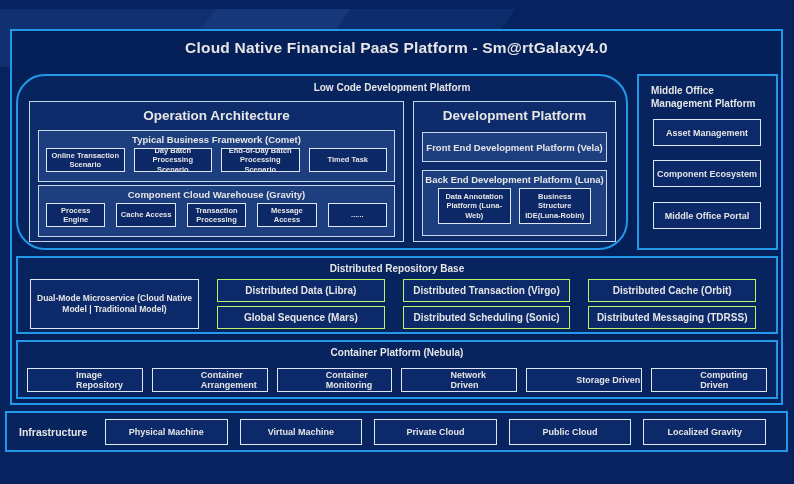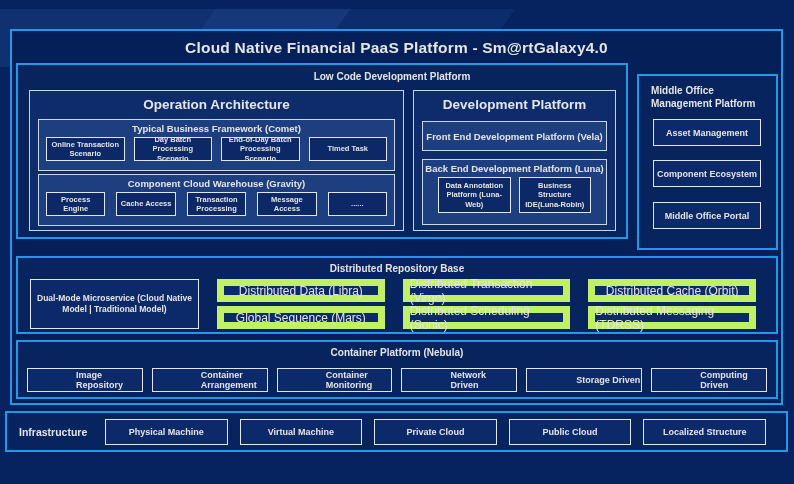--- a/index.html
+++ b/index.html
@@ -19,21 +19,21 @@
   .main-frame { position:absolute; left:10px; top:29px; width:773px; height:376px;
                 border:2px solid #2199e8; background:#051f58; }
 
   .page-title { position:absolute; left:10px; top:31px; width:773px; height:33px;
                 line-height:33px; text-align:center; font-size:15.5px; font-weight:bold;
                 letter-spacing:.2px; }
 
   .section { position:absolute; border:2px solid #2199e8; background:#07245f; }
 
   
-  .lowcode { left:16px; top:63px; width:612px; height:176px; }
+  .lowcode { left:16px; top:74px; width:612px; height:176px;border-radius:29px; }
   .lc-header { position:absolute; left:374px; top:6px; transform:translateX(-50%);
                font-size:10px; font-weight:bold; white-space:nowrap; }
   .panel { position:absolute; top:25px; height:141px; border:1px solid #c8d6ea; background:#0e2c6b; }
   .op-arch { left:11px; width:375px; }
   .dev-plat { left:395px; width:203px; }
   .panel-title { text-align:center; font-weight:bold; font-size:13.5px; padding-top:6px; }
 
   .subpanel { position:absolute; left:8px; right:8px; border:1px solid #c8d6ea; background:#1e3f7f; }
   .comet   { top:28px; height:52px; }
   .gravity { top:83px; height:52px; }
@@ -60,23 +60,23 @@
   .mo-1 { top:43px; } .mo-2 { top:84px; } .mo-3 { top:126px; }
 
   
   .dtb { left:16px; top:256px; width:762px; height:78px; }
   .sec-header { text-align:center; font-size:10px; font-weight:bold; padding-top:5px; }
   .dtb-row { position:absolute; left:12px; right:20px; top:21px; display:flex; gap:18px; }
   .dual-mode { flex:none; width:169px; height:50px; border:1px solid #dfe7f4; background:#0c2969;
                display:flex; align-items:center; justify-content:center; text-align:center;
                font-size:8.5px; font-weight:bold; line-height:1.35; padding:0 6px; }
   .dtb-col { flex:1; display:flex; flex-direction:column; gap:4px; }
-  .dtb-box { height:23px; border:7px solid #bef264; background:#0c2969;
+  .dtb-box { height:23px; border:1px solid #bef264; background:#0c2969;
              display:flex; align-items:center; justify-content:center;
-             font-size:12px; font-weight:normal; }
+             font-size:10px; font-weight:bold; }
 
   
   .cp { left:16px; top:340px; width:762px; height:59px; }
   .cp-row { position:absolute; left:9px; right:9px; top:26px; display:flex; gap:9px; }
   .cp-box { flex:1; height:24px; border:1px solid #dfe7f4; background:#0c2969;
             display:flex; align-items:center; justify-content:center;
             font-size:9px; font-weight:bold;padding-left:48px; }
 
   
   .infra { left:5px; top:411px; width:783px; height:41px;
@@ -176,15 +176,15 @@
       <div class="cp-box">Computing Driven</div>
     </div>
   </div>
 
   <div class="section infra">
     <div class="infra-label">Infrastructure</div>
     <div class="infra-box">Physical Machine</div>
     <div class="infra-box">Virtual Machine</div>
     <div class="infra-box">Private Cloud</div>
     <div class="infra-box">Public Cloud</div>
-    <div class="infra-box">Localized Structure</div>
+    <div class="infra-box">Localized Gravity</div>
   </div>
 </div>
 
 </body></html>

